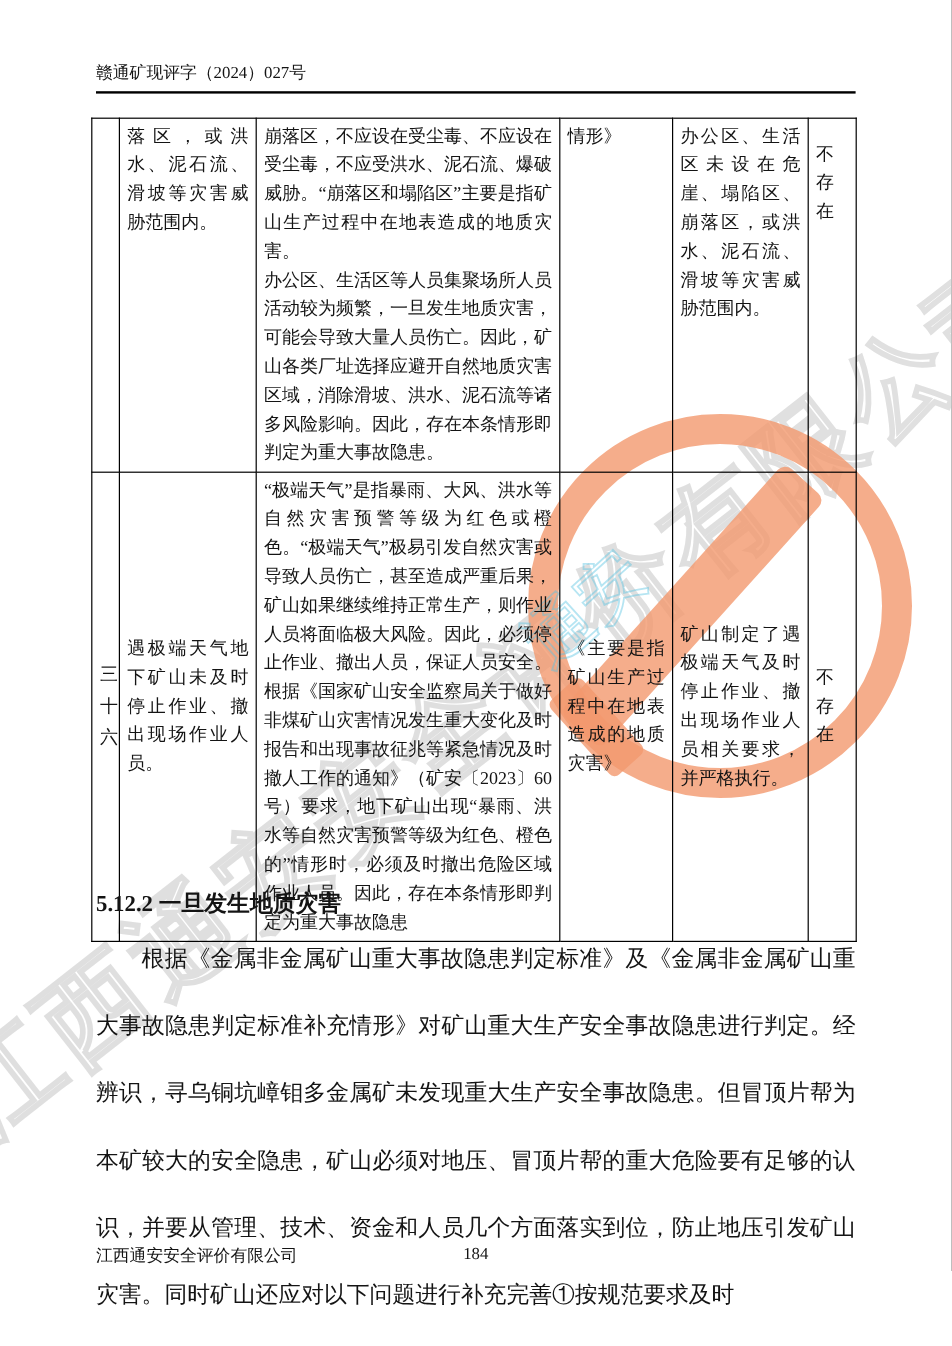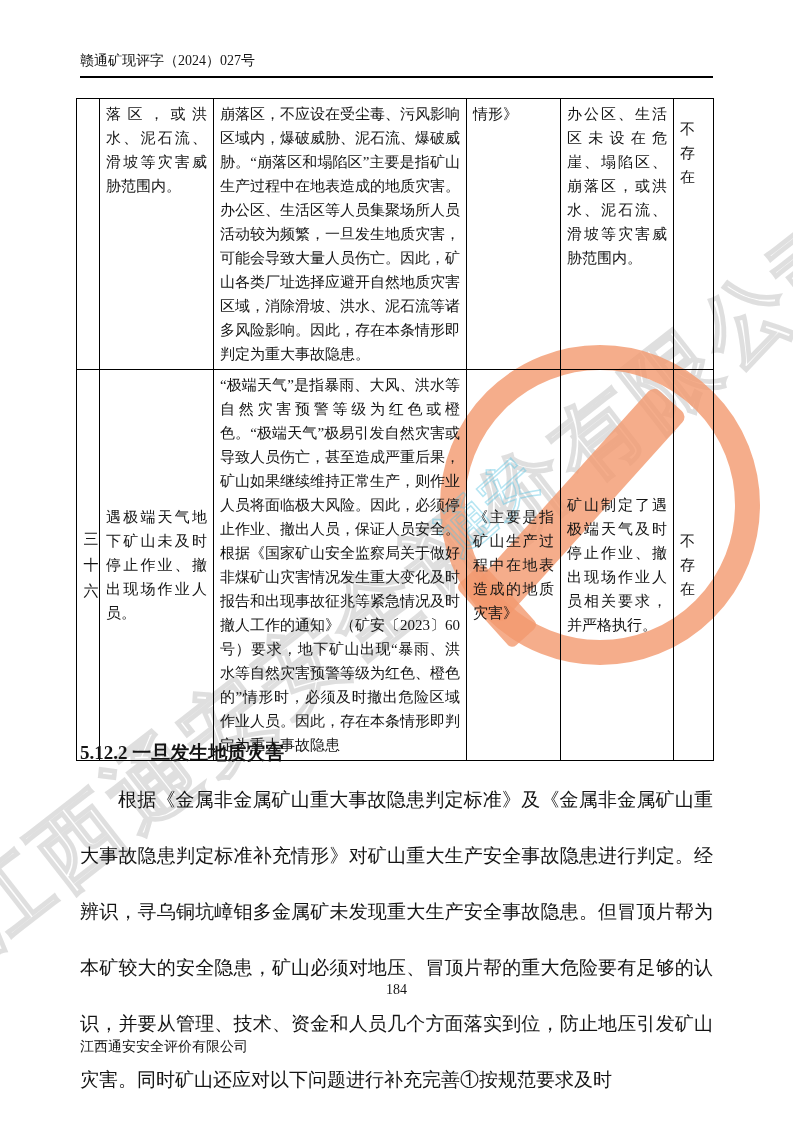--- a/index.html
+++ b/index.html
@@ -66,21 +66,21 @@
   
   .sec-heading{
     position:absolute;left:80px;top:740px;font-size:19px;font-weight:bold;
   }
   .body-para{
     position:absolute;left:80px;top:772px;width:633px;
     font-size:19px;line-height:56px;text-align:justify;text-indent:2em;
   }
   
   .footer-company{position:absolute;left:80px;top:1038px;font-size:14px;}
-  .footer-page{position:absolute;left:0;top:982px;width:793px;text-align:center;font-size:14px;}
+  .footer-page{position:absolute;left:0;top:1038px;width:793px;text-align:center;font-size:14px;}
 </style>
 </head>
 <body>
 
 <div class="page">
 
   <div class="wm wm-diagonal">江西通安安全评价有限公司</div>
   <div class="wm stamp-ring"></div>
   <div class="wm stamp-bar"></div>
   <div class="wm stamp-stub"></div>
@@ -100,21 +100,21 @@
           <col style="width:253px">
         <col style="width:94px">
           <col style="width:113px">
           <col style="width:40px">
       </colgroup>
       <tbody>
           <tr class="r1" style="height:267px">
         <td class="num"></td>
         <td>落区，或洪水、泥石流、滑坡等灾害威胁范围内。</td>
         <td class="expl">
-          <p>崩落区，不应设在受尘毒、污风影响区域内，爆破威胁、泥石流、爆破威胁。“崩落区和塌陷区”主要是指矿山生产过程中在地表造成的地质灾害。</p>
+          <p>崩落区，不应设在受尘毒、不应设在受尘毒，不应受洪水、泥石流、爆破威胁。“崩落区和塌陷区”主要是指矿山生产过程中在地表造成的地质灾害。</p>
           <p>办公区、生活区等人员集聚场所人员活动较为频繁，一旦发生地质灾害，可能会导致大量人员伤亡。因此，矿山各类厂址选择应避开自然地质灾害区域，消除滑坡、洪水、泥石流等诸多风险影响。因此，存在本条情形即判定为重大事故隐患。</p>
         </td>
         <td>情形》</td>
         <td>办公区、生活区未设在危崖、塌陷区、崩落区，或洪水、泥石流、滑坡等灾害威胁范围内。</td>
         <td class="concl">不存在</td>
       </tr>
       <tr class="r2" style="height:358px">
         <td class="num">
           <span class="vtext">三十六</span>
         </td>

